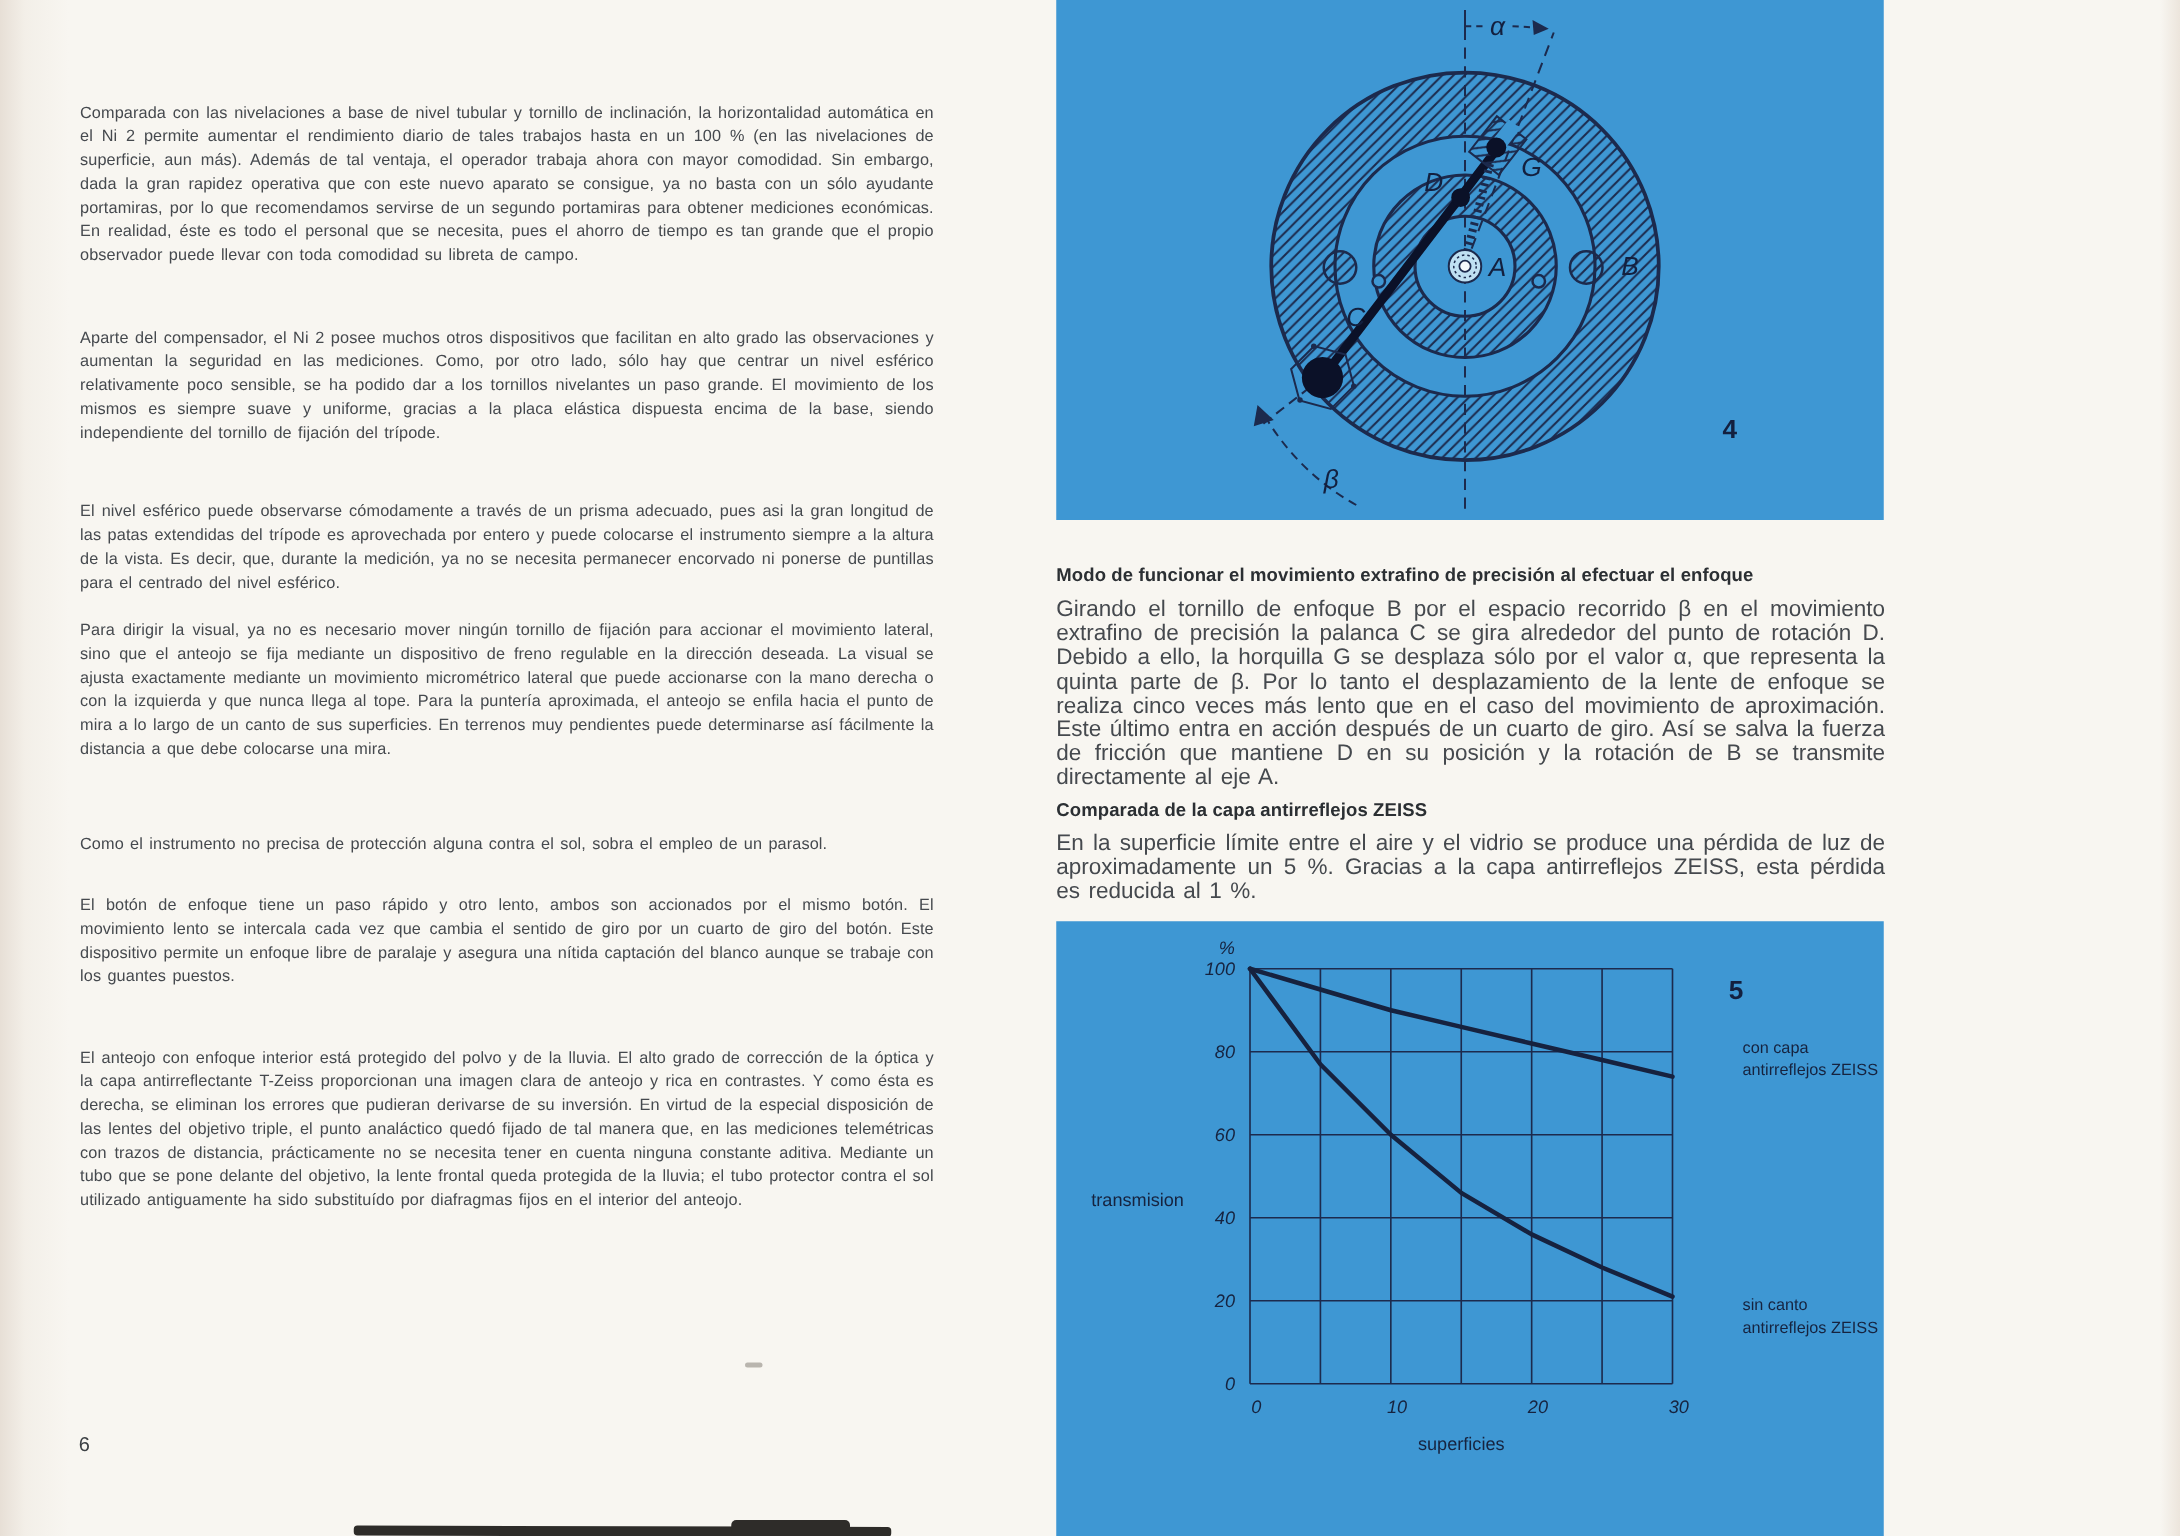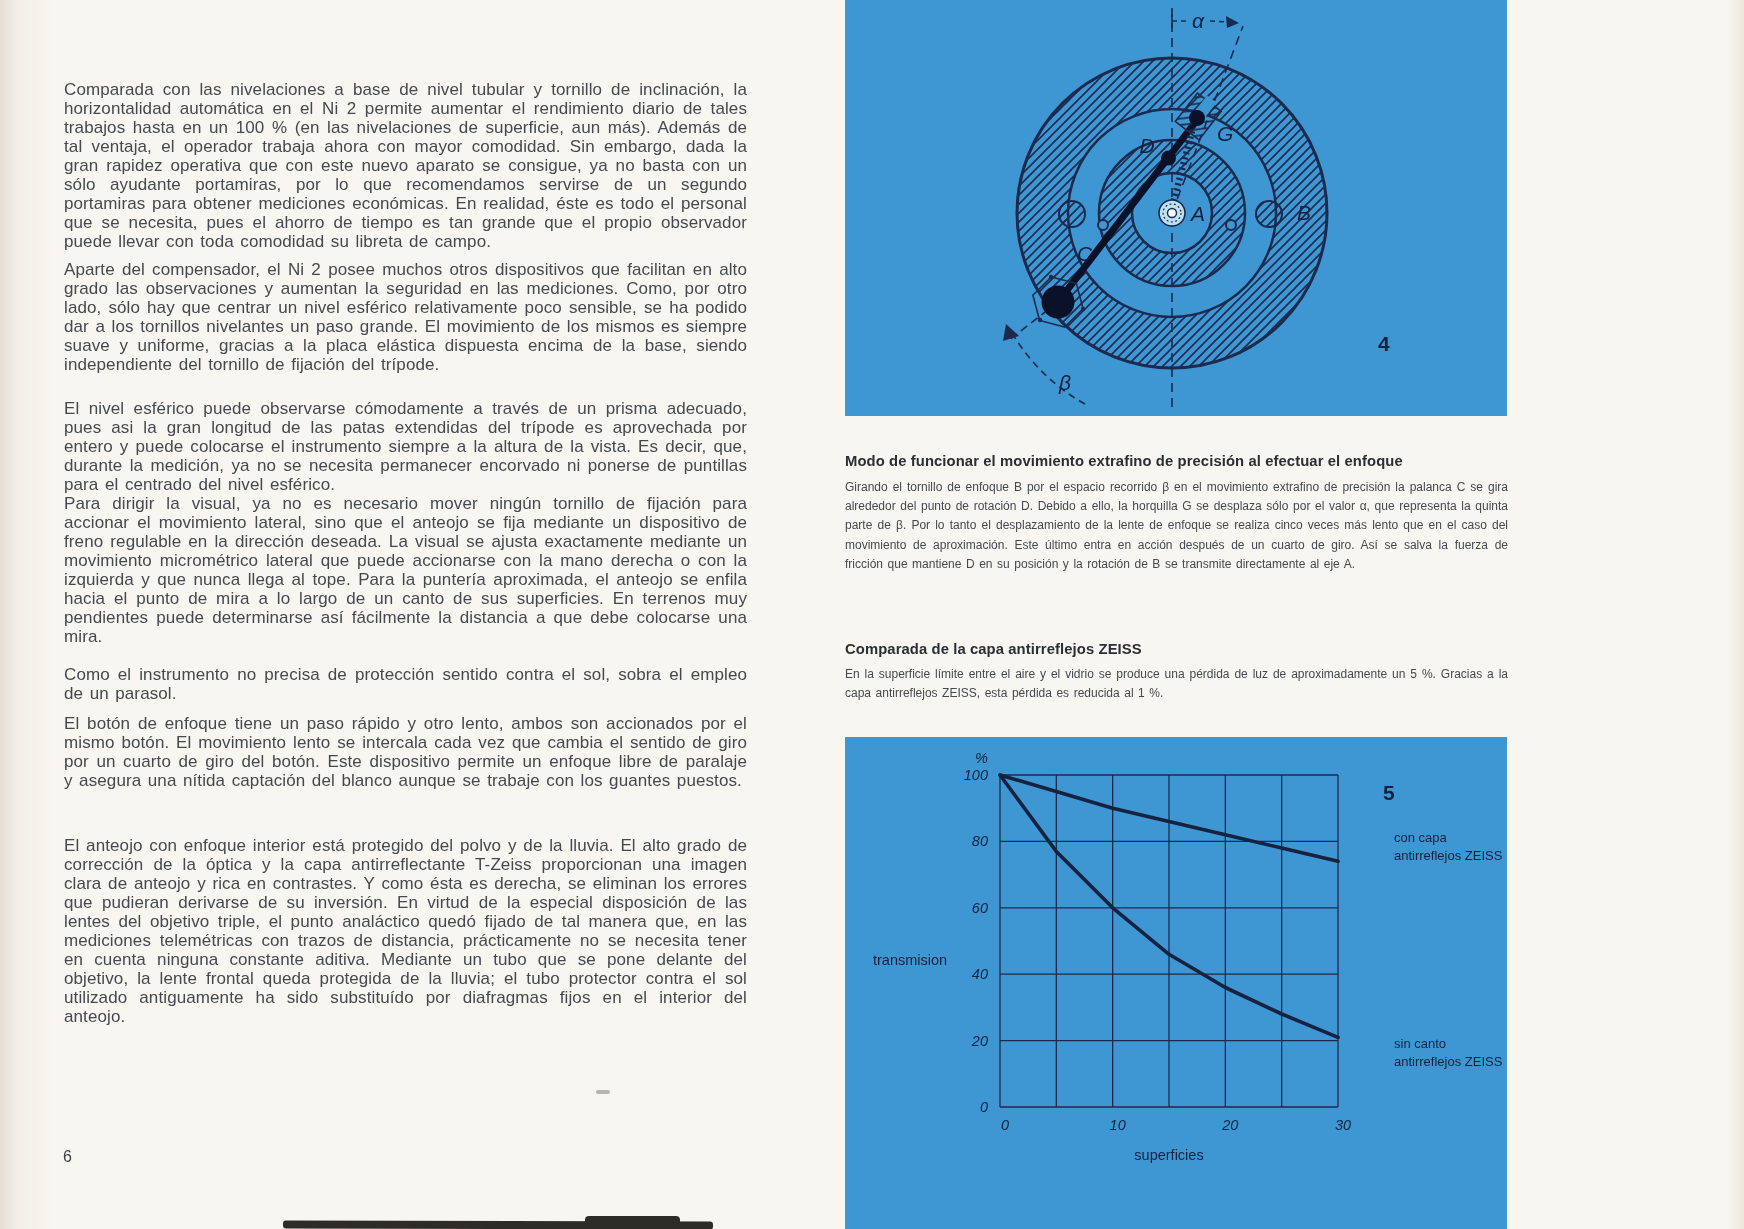--- a/index.html
+++ b/index.html
@@ -6,27 +6,27 @@
   body{
     width:1744px;height:1229px;position:relative;overflow:hidden;
     background:#f8f6f1;
     font-family:"Liberation Sans","DejaVu Sans",sans-serif;
   }
   .scan-shade-left{position:absolute;left:0;top:0;width:60px;height:1229px;
     background:linear-gradient(90deg,#e7dfd6 0,#f3efe8 20px,#f8f6f1 55px);}
   .scan-shade-right{position:absolute;right:0;top:0;width:16px;height:1229px;
     background:linear-gradient(270deg,#ece5dc 0,#f8f6f1 16px);}
   .col-left{position:absolute;left:64px;top:0;width:683px;color:#45494e;}
-  .col-left p{position:absolute;margin:0;font-size:17px;line-height:19px;
+  .col-left p{position:absolute;margin:0;font-size:13px;line-height:19px;
     text-align:justify;word-spacing:0.10em;letter-spacing:0.1px;width:683px;}
   .page-num{position:absolute;left:63px;top:1148px;font-size:16px;color:#3c4044;}
   .col-right{position:absolute;left:845px;top:0;width:663px;color:#45494e;}
   .col-right h3{position:absolute;margin:0;font-size:14.8px;font-weight:bold;
     color:#2b2f33;letter-spacing:0.1px;width:663px;}
-  .col-right p{position:absolute;margin:0;font-size:12px;line-height:19.2px;
+  .col-right p{position:absolute;margin:0;font-size:18px;line-height:19.2px;
     text-align:justify;word-spacing:0.10em;width:663px;}
   .panel{position:absolute;background:#3e97d3;}
   #fig4-panel{left:845px;top:0;width:662px;height:416px;}
   #fig5-panel{left:845px;top:737px;width:662px;height:492px;}
   .fig-num{position:absolute;font-size:21px;font-weight:bold;color:#13203f;}
   .legend{position:absolute;font-size:13px;line-height:18px;color:#16233f;}
   svg{display:block;}
   .dlabel{font-family:"Liberation Sans","DejaVu Sans",sans-serif;font-style:italic;
     font-size:21px;fill:#13203f;}
   .tick{font-family:"Liberation Sans","DejaVu Sans",sans-serif;font-style:italic;
@@ -39,21 +39,21 @@
 <body>
 
 <div class="scan-shade-left"></div>
 <div class="scan-shade-right"></div>
 
 <div class="col-left">
   <p style="top:80px">Comparada con las nivelaciones a base de nivel tubular y tornillo de inclinación, la horizontalidad automática en el Ni 2 permite aumentar el rendimiento diario de tales trabajos hasta en un 100 % (en las nivelaciones de superficie, aun más). Además de tal ventaja, el operador trabaja ahora con mayor comodidad. Sin embargo, dada la gran rapidez operativa que con este nuevo aparato se consigue, ya no basta con un sólo ayudante portamiras, por lo que recomendamos servirse de un segundo portamiras para obtener mediciones económicas. En realidad, éste es todo el personal que se necesita, pues el ahorro de tiempo es tan grande que el propio observador puede llevar con toda comodidad su libreta de campo.</p>
   <p style="top:260px">Aparte del compensador, el Ni 2 posee muchos otros dispositivos que facilitan en alto grado las observaciones y aumentan la seguridad en las mediciones. Como, por otro lado, sólo hay que centrar un nivel esférico relativamente poco sensible, se ha podido dar a los tornillos nivelantes un paso grande. El movimiento de los mismos es siempre suave y uniforme, gracias a la placa elástica dispuesta encima de la base, siendo independiente del tornillo de fijación del trípode.</p>
   <p style="top:399px">El nivel esférico puede observarse cómodamente a través de un prisma adecuado, pues asi la gran longitud de las patas extendidas del trípode es aprovechada por entero y puede colocarse el instrumento siempre a la altura de la vista. Es decir, que, durante la medición, ya no se necesita permanecer encorvado ni ponerse de puntillas para el centrado del nivel esférico.</p>
   <p style="top:494px">Para dirigir la visual, ya no es necesario mover ningún tornillo de fijación para accionar el movimiento lateral, sino que el anteojo se fija mediante un dispositivo de freno regulable en la dirección deseada. La visual se ajusta exactamente mediante un movimiento micrométrico lateral que puede accionarse con la mano derecha o con la izquierda y que nunca llega al tope. Para la puntería aproximada, el anteojo se enfila hacia el punto de mira a lo largo de un canto de sus superficies. En terrenos muy pendientes puede determinarse así fácilmente la distancia a que debe colocarse una mira.</p>
-  <p style="top:665px">Como el instrumento no precisa de protección sentido contra el sol, sobra el empleo de un parasol.</p>
+  <p style="top:665px">Como el instrumento no precisa de protección alguna contra el sol, sobra el empleo de un parasol.</p>
   <p style="top:714px">El botón de enfoque tiene un paso rápido y otro lento, ambos son accionados por el mismo botón. El movimiento lento se intercala cada vez que cambia el sentido de giro por un cuarto de giro del botón. Este dispositivo permite un enfoque libre de paralaje y asegura una nítida captación del blanco aunque se trabaje con los guantes puestos.</p>
   <p style="top:836px">El anteojo con enfoque interior está protegido del polvo y de la lluvia. El alto grado de corrección de la óptica y la capa antirreflectante T-Zeiss proporcionan una imagen clara de anteojo y rica en contrastes. Y como ésta es derecha, se eliminan los errores que pudieran derivarse de su inversión. En virtud de la especial disposición de las lentes del objetivo triple, el punto analáctico quedó fijado de tal manera que, en las mediciones telemétricas con trazos de distancia, prácticamente no se necesita tener en cuenta ninguna constante aditiva. Mediante un tubo que se pone delante del objetivo, la lente frontal queda protegida de la lluvia; el tubo protector contra el sol utilizado antiguamente ha sido substituído por diafragmas fijos en el interior del anteojo.</p>
 </div>
 <div class="page-num">6</div>
 
 <div class="panel" id="fig4-panel">
   <svg viewBox="0 0 662 416" width="662" height="416">
     <defs>
       <pattern id="hatch" patternUnits="userSpaceOnUse" width="9" height="9">
         <path d="M0,9 L9,0 M-2.2,2.2 L2.2,-2.2 M6.8,11.2 L11.2,6.8" stroke="#1c2a4d" stroke-width="1.6" fill="none"></path>

